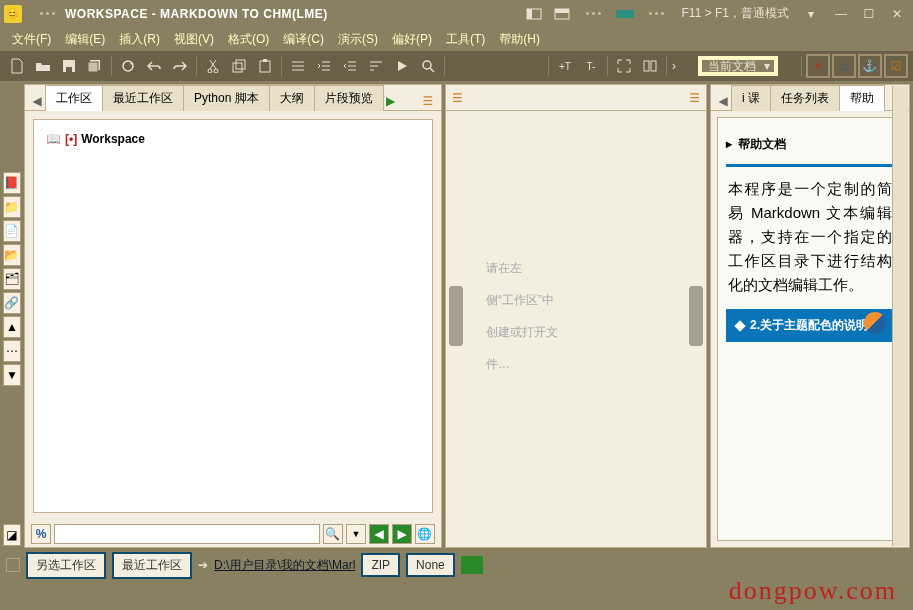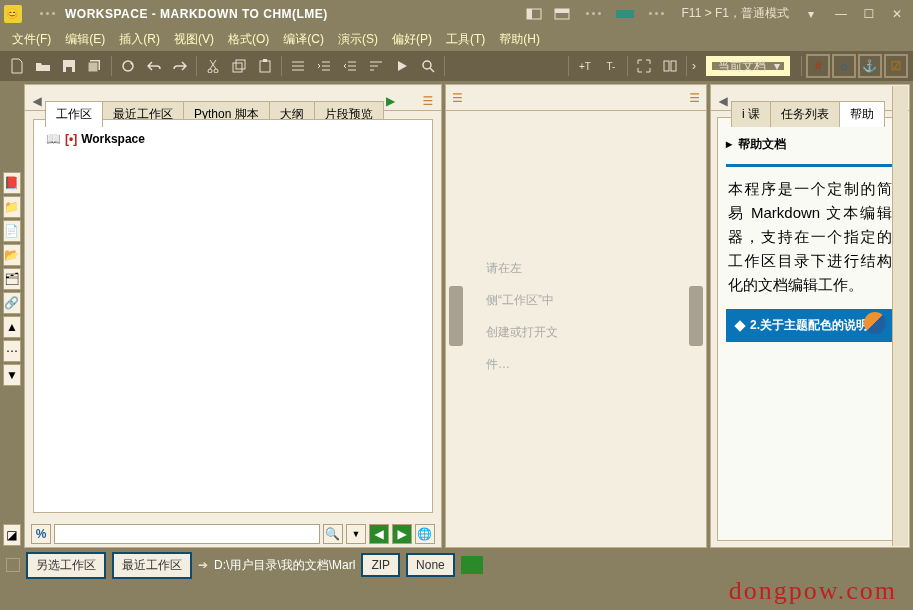--- a/index.html
+++ b/index.html
@@ -12,29 +12,29 @@
 .titlebar .spacer{flex:1}
 .titlebar .tbtn{width:24px;height:18px;display:flex;align-items:center;justify-content:center;margin:0 2px;color:#e8e0d0}
 .titlebar .modehint{color:#e8e0d0;margin:15px 8px;font-size:12px}
 .titlebar .winbtn{width:24px;height:24px;display:flex;align-items:center;justify-content:center;color:#e8e0d0;margin-left:4px}
 .menubar{height:24px;background:#888060;display:flex;align-items:center;padding:0 6px;gap:2px}
 .menubar .mitem{padding:2px 6px;color:#fef9c3}
 .toolbar{height:30px;background:#6b6048;display:flex;align-items:center;padding:0 4px;gap:0}
 .toolbar .tb{width:24px;height:24px;display:flex;align-items:center;justify-content:center;color:#e8e0d0;margin:0 1px}
 .toolbar .sep{width:1px;height:20px;background:rgba(255,255,255,0.2);margin:0 3px}
 .toolbar .push{flex:1}
-.toolbar .combo{height:20px;background:#888060;border:6px solid #fef9c3;color:#e8e0d0;padding:0 18px 0 6px;display:flex;align-items:center;position:relative;margin:0 8px}
+.toolbar .combo{height:20px;background:#888060;border:4px solid #fef9c3;color:#e8e0d0;padding:0 18px 0 6px;display:flex;align-items:center;position:relative;margin:0 20px}
 .toolbar .endbox{width:24px;height:24px;border:2px solid #a09070;display:flex;align-items:center;justify-content:center;font-weight:bold;margin:0 1px}
 .main{display:flex;height:470px;background:#888060;padding:3px;gap:3px}
 .leftstrip{width:18px;display:flex;flex-direction:column;align-items:center;padding-top:88px;gap:0}
 .leftstrip .sicon{width:18px;height:22px;display:flex;align-items:center;justify-content:center;border:1px solid #b0a080;background:#f8f0e0;margin-bottom:2px}
 .panel{background:#f3eee0;border:1px solid #c0b090;display:flex;flex-direction:column;position:relative}
 .tabs{height:26px;display:flex;align-items:flex-end;padding:0 4px;gap:0;background:#f3eee0;border-bottom:1px solid #c0b090}
 .tabs .tabnav{width:16px;height:18px;display:flex;align-items:center;justify-content:center;color:#666}
-.tabs .tab{padding:4px 10px;border:1px solid #c0b090;border-bottom:none;background:#e8e0c8;margin-right:-1px;position:relative;top:17px}
+.tabs .tab{padding:4px 10px;border:1px solid #c0b090;border-bottom:none;background:#e8e0c8;margin-right:-1px;position:relative;top:1px}
 .tabs .tab.active{background:#fff;z-index:2}
 .tabs .menuicon{margin-left:auto;width:18px;height:18px;display:flex;align-items:center;justify-content:center}
 .panelbody{flex:1;background:#fff;border:1px solid #c0b090;margin:8px;position:relative;overflow:hidden}
 .wsp{padding:12px;font-weight:bold;display:flex;align-items:center;gap:4px}
 .panelfoot{height:26px;display:flex;align-items:center;padding:0 6px;gap:3px;background:#f3eee0}
 .panelfoot .fb{width:20px;height:20px;border:1px solid #b0a080;background:#f8f0e0;display:flex;align-items:center;justify-content:center}
 .panelfoot .finput{flex:1;height:20px;border:1px solid #b0a080;background:#fff}
 .middle{flex:1;display:flex;align-items:center;background:#f3eee0;border:1px solid #c0b090;position:relative}
 .middle .hint{flex:1;text-align:left;color:#aaa;font-size:20px;line-height:32px;padding:0 40px}
 .middle .vhandle{width:14px;height:60px;background:#a8a090;border-radius:3px;position:absolute;top:50%;transform:translateY(-50%)}
@@ -42,21 +42,21 @@
 .rightpanel{width:200px}
 .helpbody{flex:1;margin:6px;background:#fafaf5;overflow:hidden;border:1px solid #c0b090}
 .helptitle{font-size:22px;font-weight:bold;padding:10px 8px}
 .helphr{height:3px;background:#0a74b8;margin:0 8px 10px}
 .helptext{font-size:15px;line-height:24px;padding:0 10px;text-align:justify}
 .helpsection{background:#0a74b8;color:#fff;font-size:17px;font-weight:bold;padding:8px 10px;margin:12px 8px 0;display:flex;align-items:center;gap:6px}
 .helpsection .diamond{width:8px;height:8px;background:#fff;transform:rotate(45deg)}
 .statusbar{height:28px;background:#888060;display:flex;align-items:center;padding:0 6px;gap:6px;color:#e8e0d0}
 .statusbar .sbtn{padding:3px 8px;border:2px solid #0c4a6e;background:#f3eee0;color:#333}
 .statusbar .sarrow{color:#e8e0d0}
-.statusbar .spath{color:#ffffff}
+.statusbar .spath{text-decoration:underline;color:#0f172a}
 .statusbar .sgreen{width:22px;height:18px;background:#2a8a2a}
 .scrollbar-v{position:absolute;right:1px;top:1px;bottom:1px;width:16px;background:#e8e0c8;border-left:1px solid #c0b090}
 svg{pointer-events:none}
 .watermark{position:absolute;bottom:4px;right:16px;color:#c02020;font-size:26px;letter-spacing:2px;font-family:Georgia,serif}
 .orangecircle{width:22px;height:22px;border-radius:50%;background:linear-gradient(135deg,#f09030 50%,#2060a0 50%);display:inline-block;vertical-align:middle}
 </style>
 </head>
 <body>
 
 <div class="titlebar">

